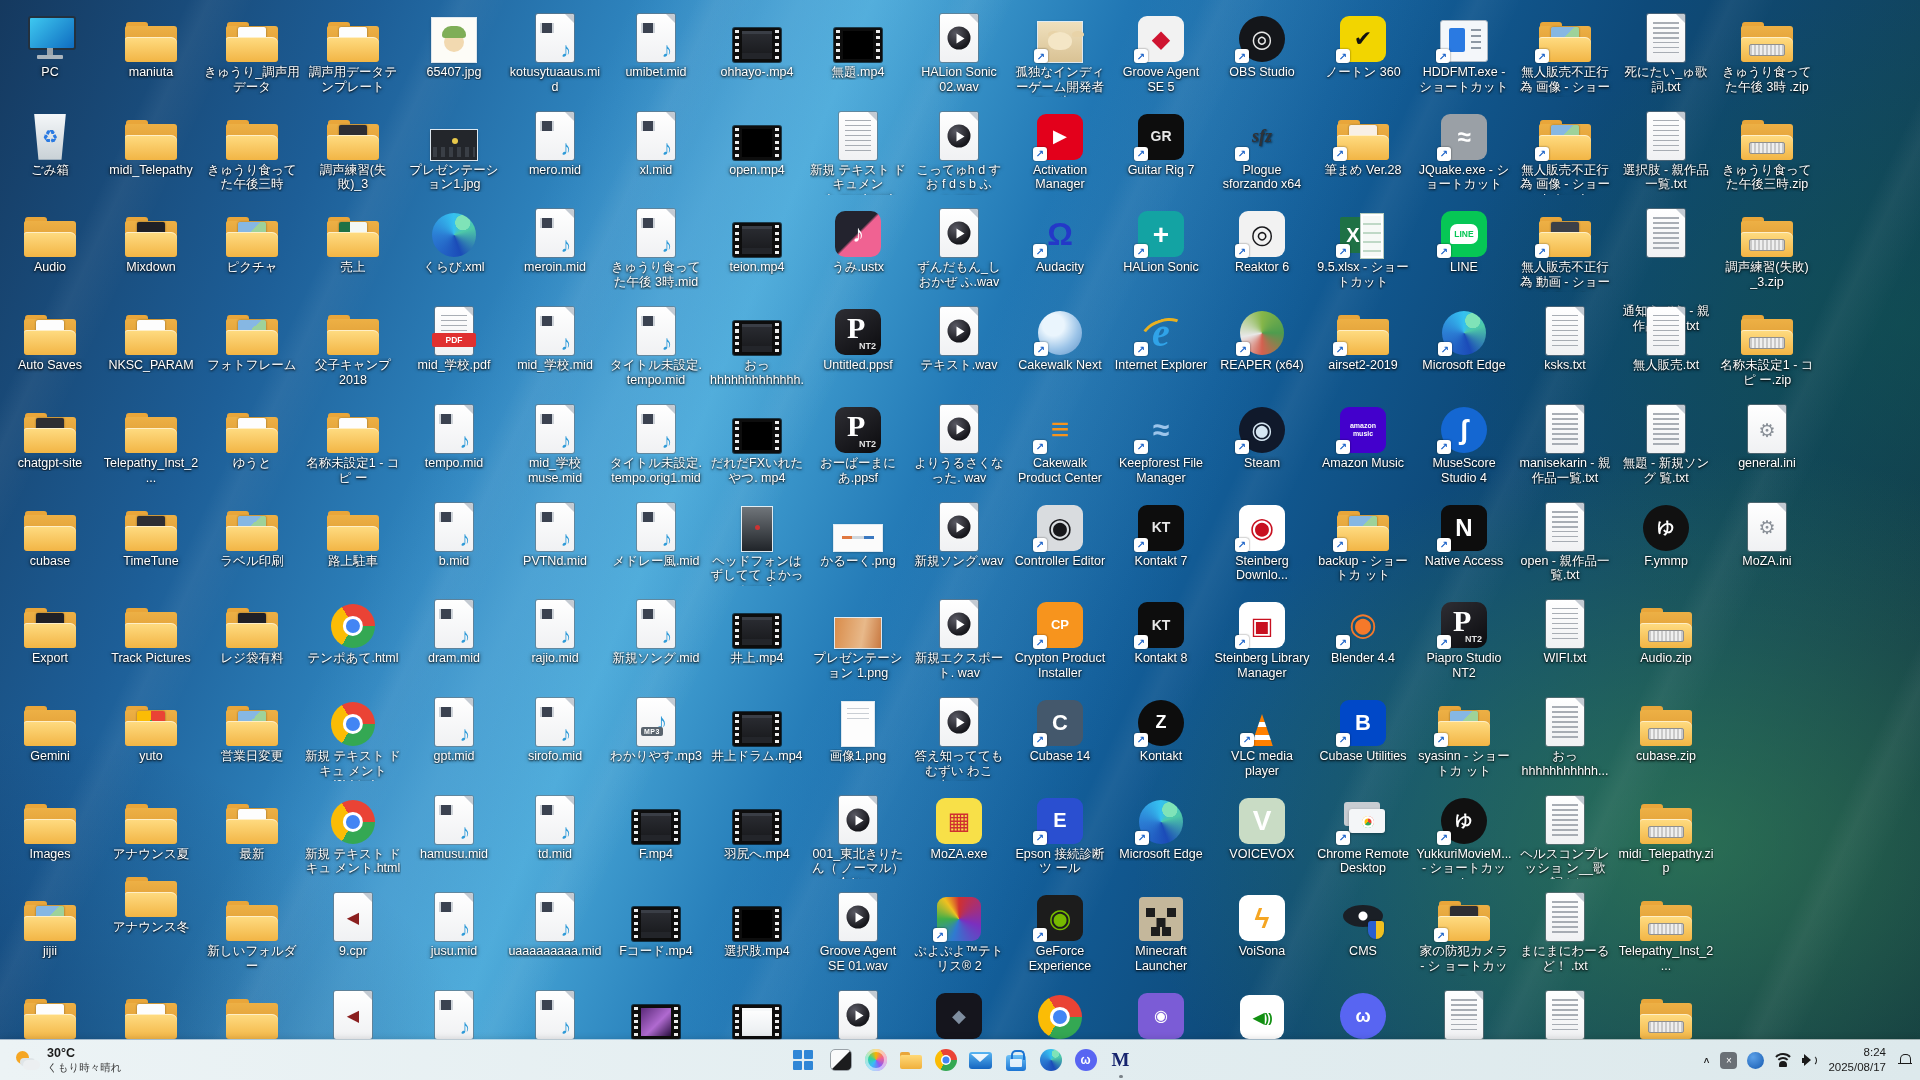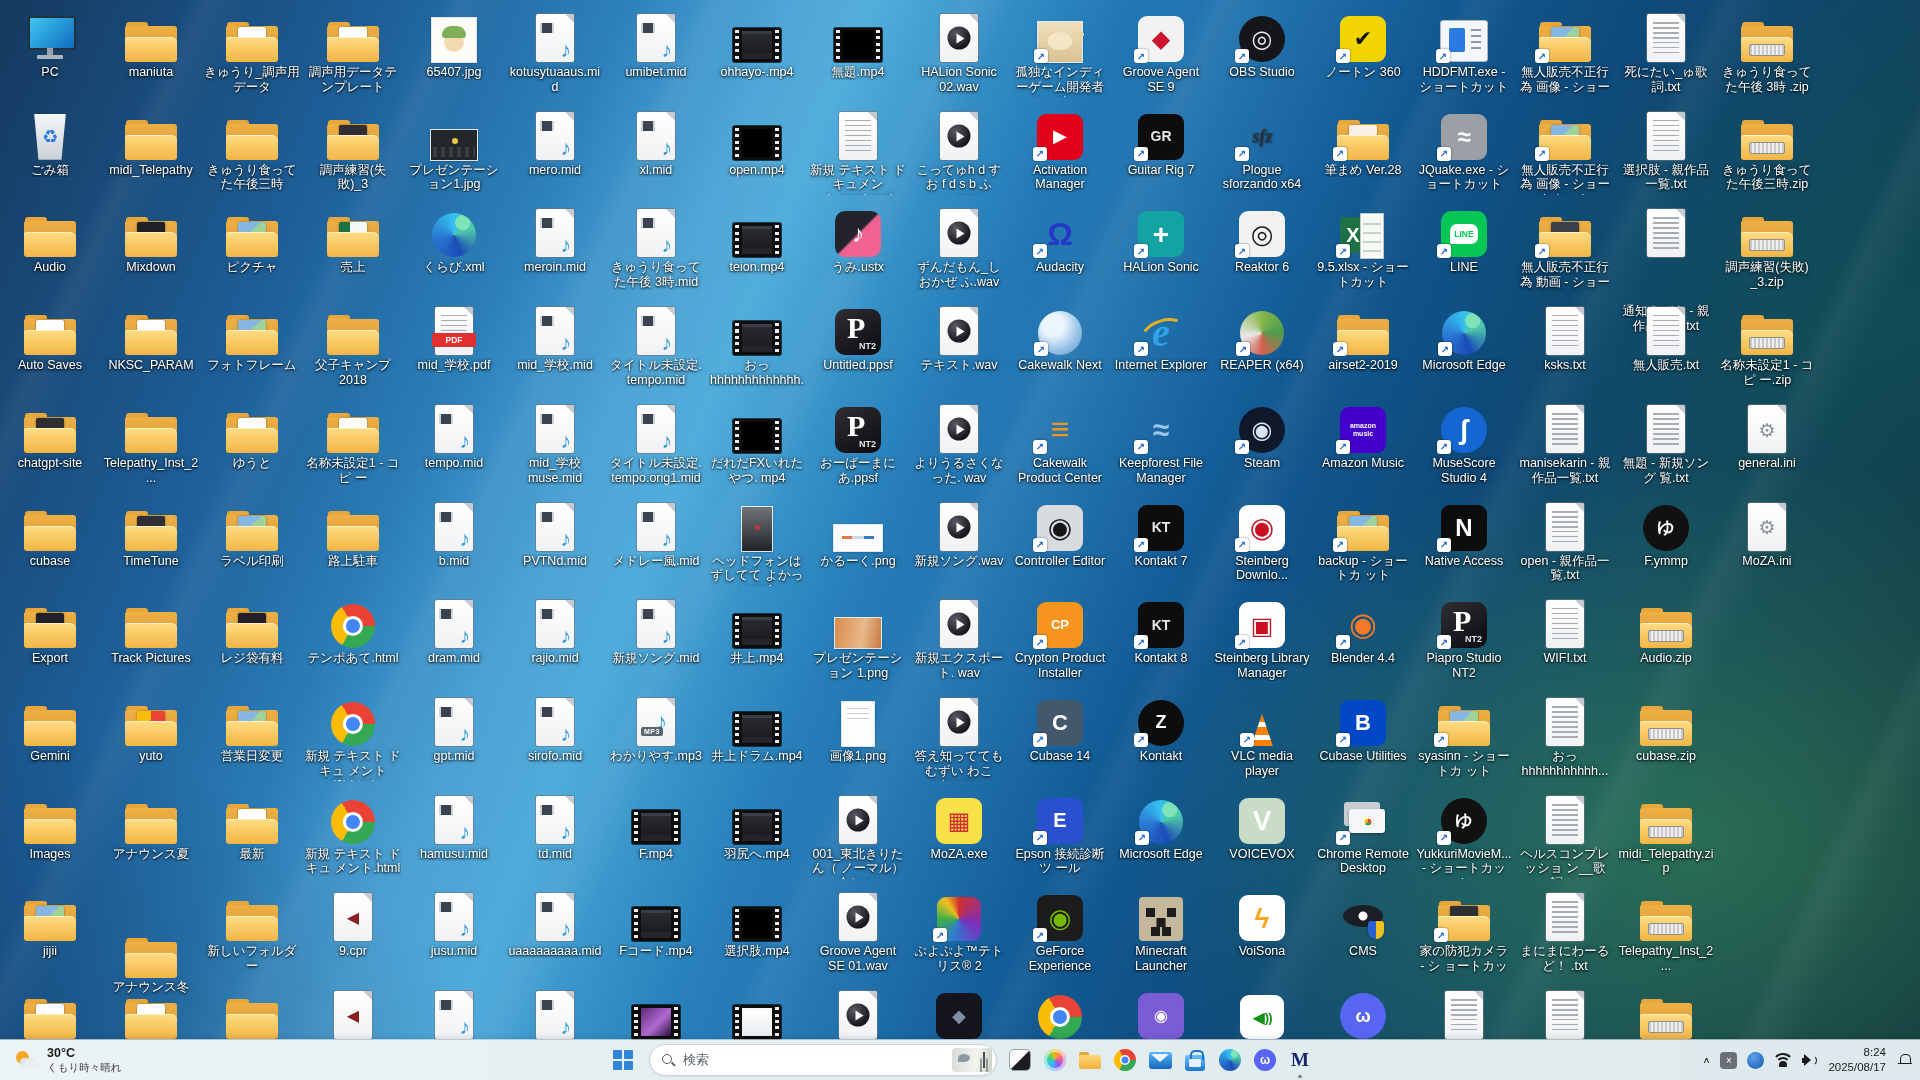--- a/index.html
+++ b/index.html
@@ -304,21 +304,21 @@
       </div>
       <div class="lbl">孤独なインディーゲーム開発者の一生 …</div>
     </div>
     <div class="cell" style="left: 1113px; top: 10px;">
       <div class="icbox">
         <span class="shp">
           <span class="ap" style="background:#f2f2f2;color:#cf1430;font-size:24px">◆</span>
           <span class="sc"></span>
         </span>
       </div>
-      <div class="lbl">Groove Agent SE 9</div>
+      <div class="lbl">Groove Agent SE 5</div>
     </div>
     <div class="cell" style="left: 1214px; top: 10px;">
       <div class="icbox">
         <span class="shp">
           <span class="ap cir" style="background:#14161a;color:#e8e8e8;font-size:24px">◎</span>
           <span class="sc"></span>
         </span>
       </div>
       <div class="lbl">OBS Studio</div>
     </div>
@@ -1882,21 +1882,21 @@
           <span class="fo">
             <span class="tab"></span>
             <span class="bk"></span>
             <span class="pk img"></span>
             <span class="fr"></span>
           </span>
         </span>
       </div>
       <div class="lbl">jijii</div>
     </div>
-    <div class="cell" style="left: 103px; top: 926px; font-family: Liberation Mono, monospace;">
+    <div class="cell" style="left: 103px; top: 865px;">
       <div class="icbox">
         <span class="shp">
           <span class="fo">
             <span class="tab"></span>
             <span class="bk"></span>
             <span class="fr"></span>
           </span>
         </span>
       </div>
       <div class="lbl">アナウンス冬</div>
@@ -2241,25 +2241,20 @@
     </span>
   </div>
 
   <div class="tbc">
     <span class="stt">
         <i></i>
         <i></i>
         <i></i>
         <i></i>
       </span>
-    <span class="srch">
-      <span class="mag"></span>
-      <span class="sph">検索</span>
-      <span class="sart"></span>
-    </span>
     <span id="tb-apps" style="display:flex;align-items:center;gap:11px">
         <span class="tapp">
           <span class="bwsq"></span>
         </span>
         <span class="tapp">
           <span class="cop"></span>
         </span>
         <span class="tapp">
           <span class="mfo"></span>
         </span>

